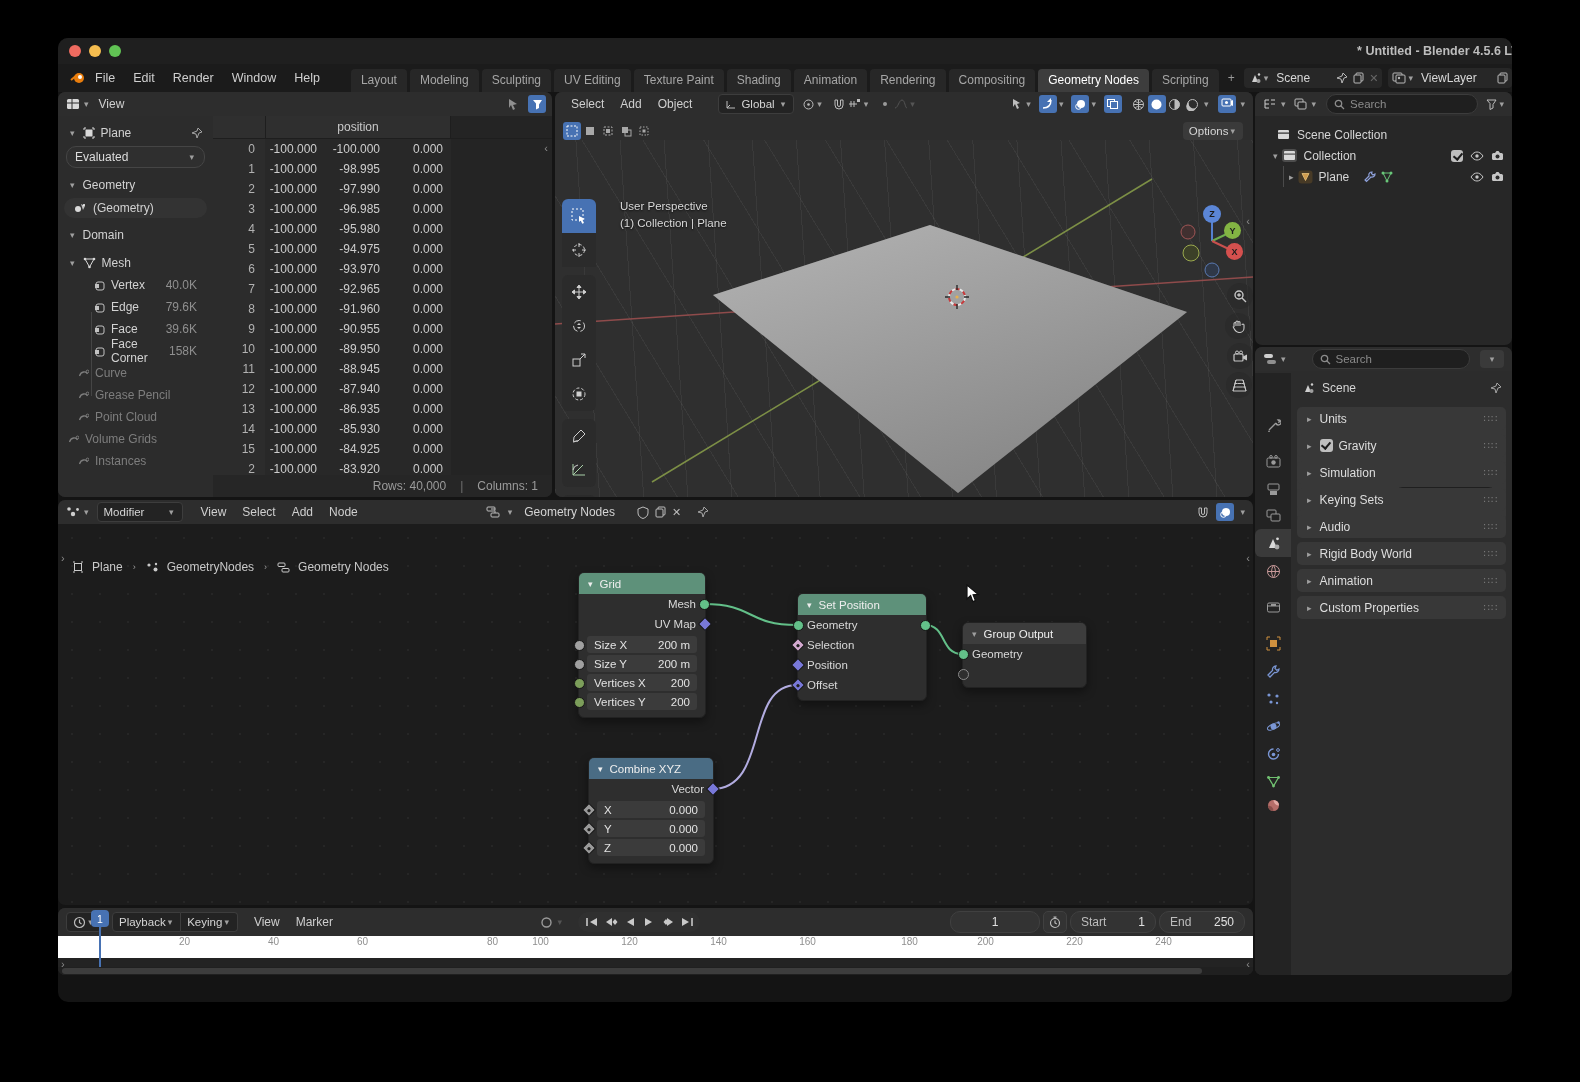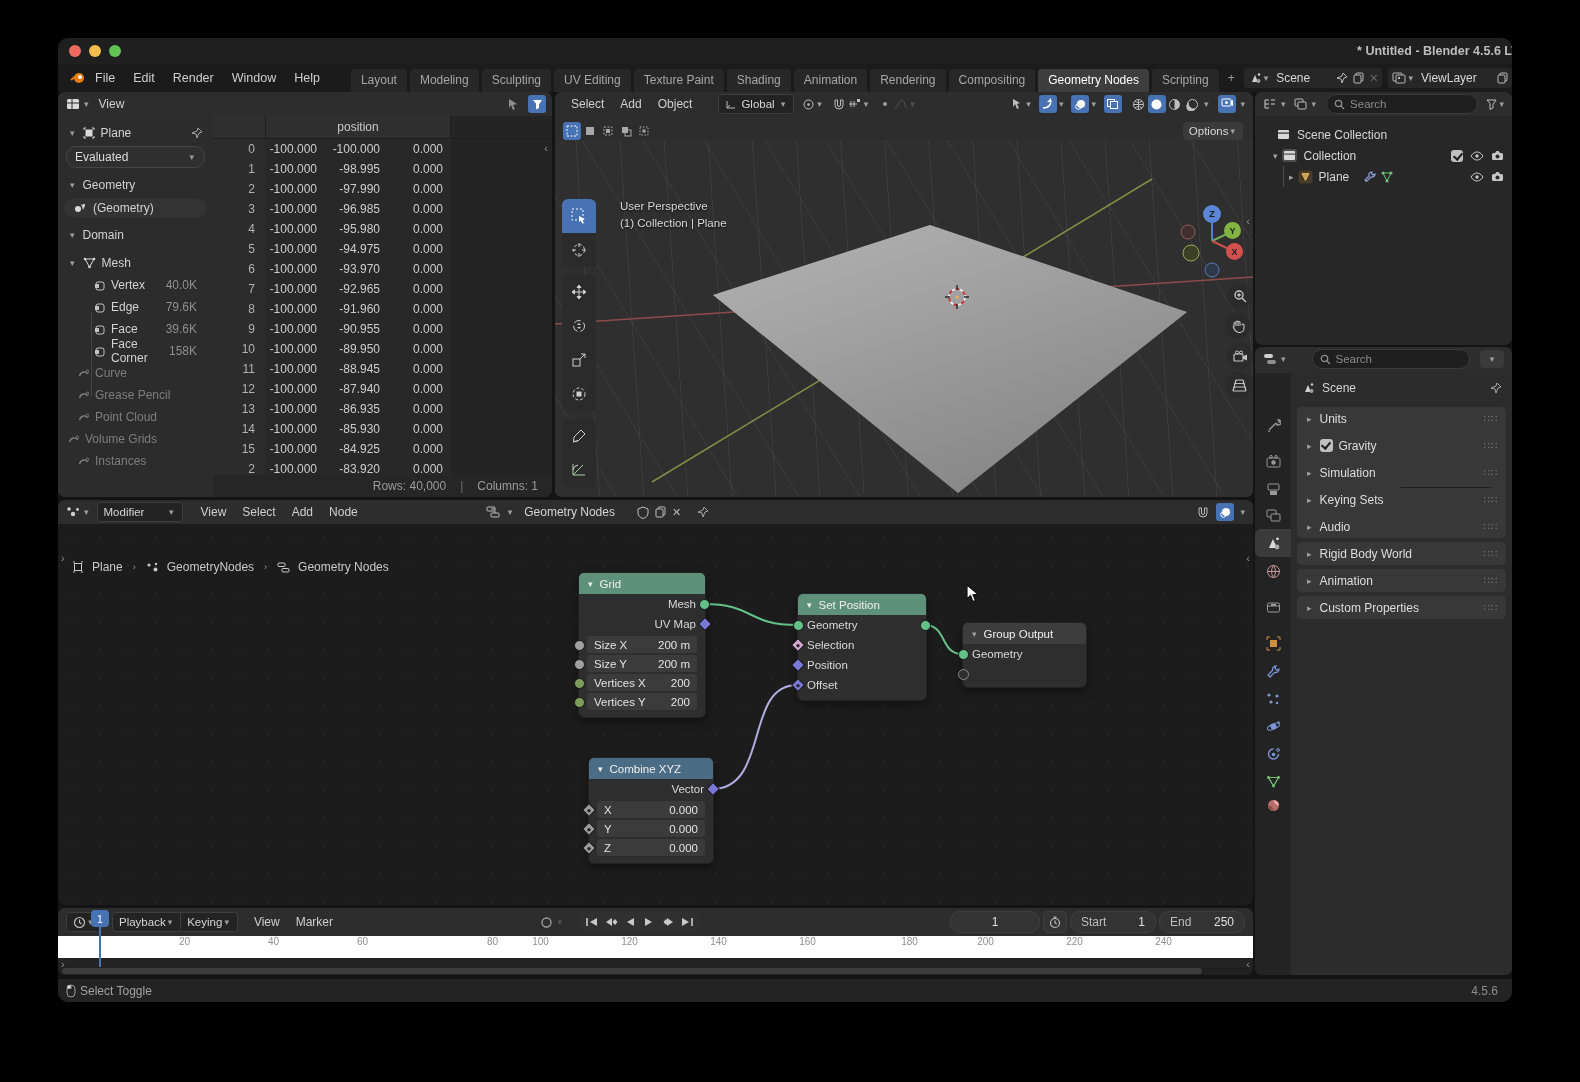--- a/index.html
+++ b/index.html
@@ -1535,26 +1535,14 @@
         <span>1</span>
       </div>
     <div id="playline"></div>
     <div id="tl-scroll">
         <div id="tl-scrollbar"></div>
       </div>
     <span class="edgechev" style="left:3px;top:50px">›</span>
     <span class="edgechev" style="right:3px;top:50px">‹</span>
   </div>
 
-  <div id="statusbar">
-    <span style="margin-left:8px">
-      <svg width="10" height="14" viewBox="0 0 10 14">
-          <rect x="1" y="1" width="8" height="12" rx="4" fill="none" stroke="#9a9a9a"></rect>
-          <path d="M5 1v4" stroke="#9a9a9a"></path>
-          <rect x="1" y="1" width="4" height="4" rx="2" fill="#cfcfcf"></rect>
-        </svg>
-    </span>
-    <span style="margin-left:4px">Select Toggle</span>
-    <div style="flex:1"></div>
-    <span style="margin-right:14px;color:#8d8d8d">4.5.6</span>
-  </div>
 
 </div>
 
 </body></html>

